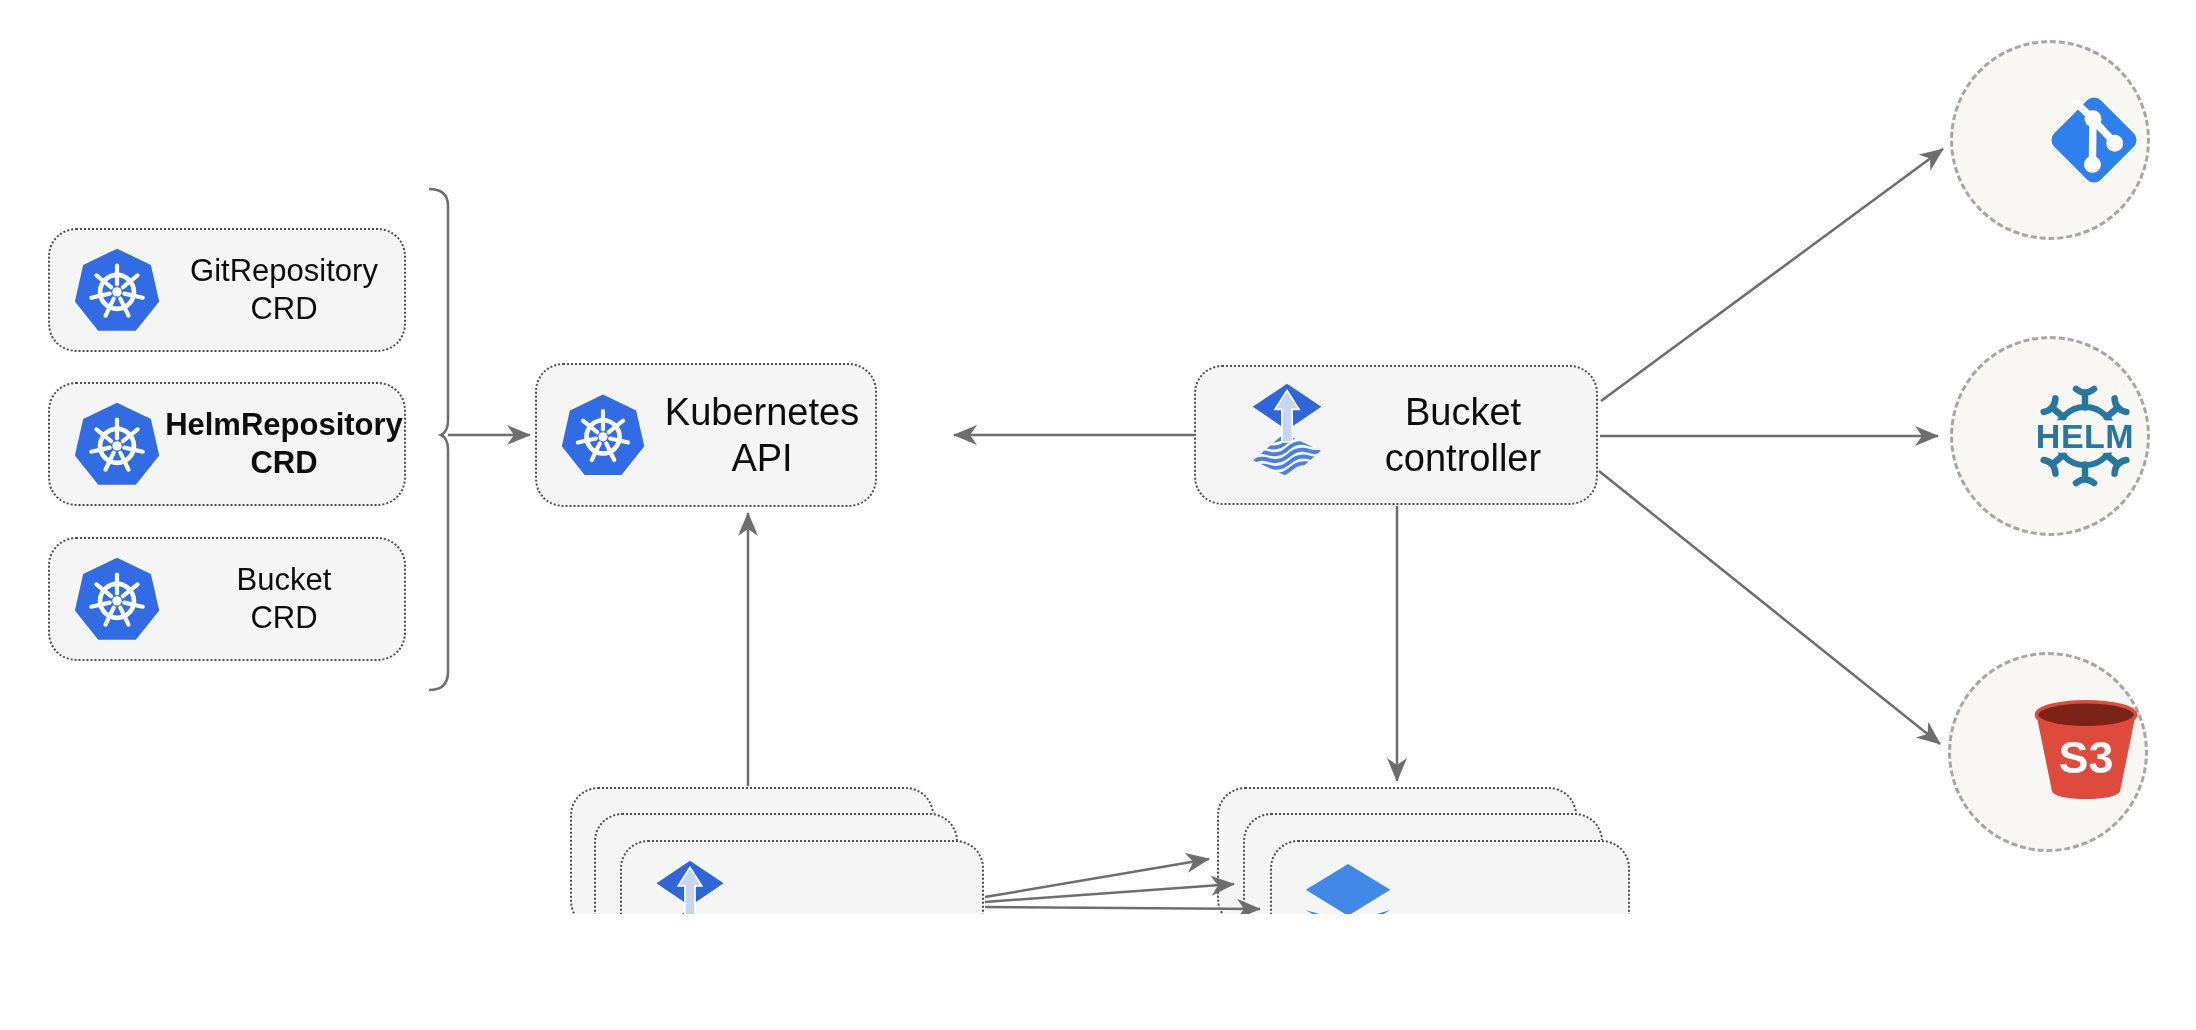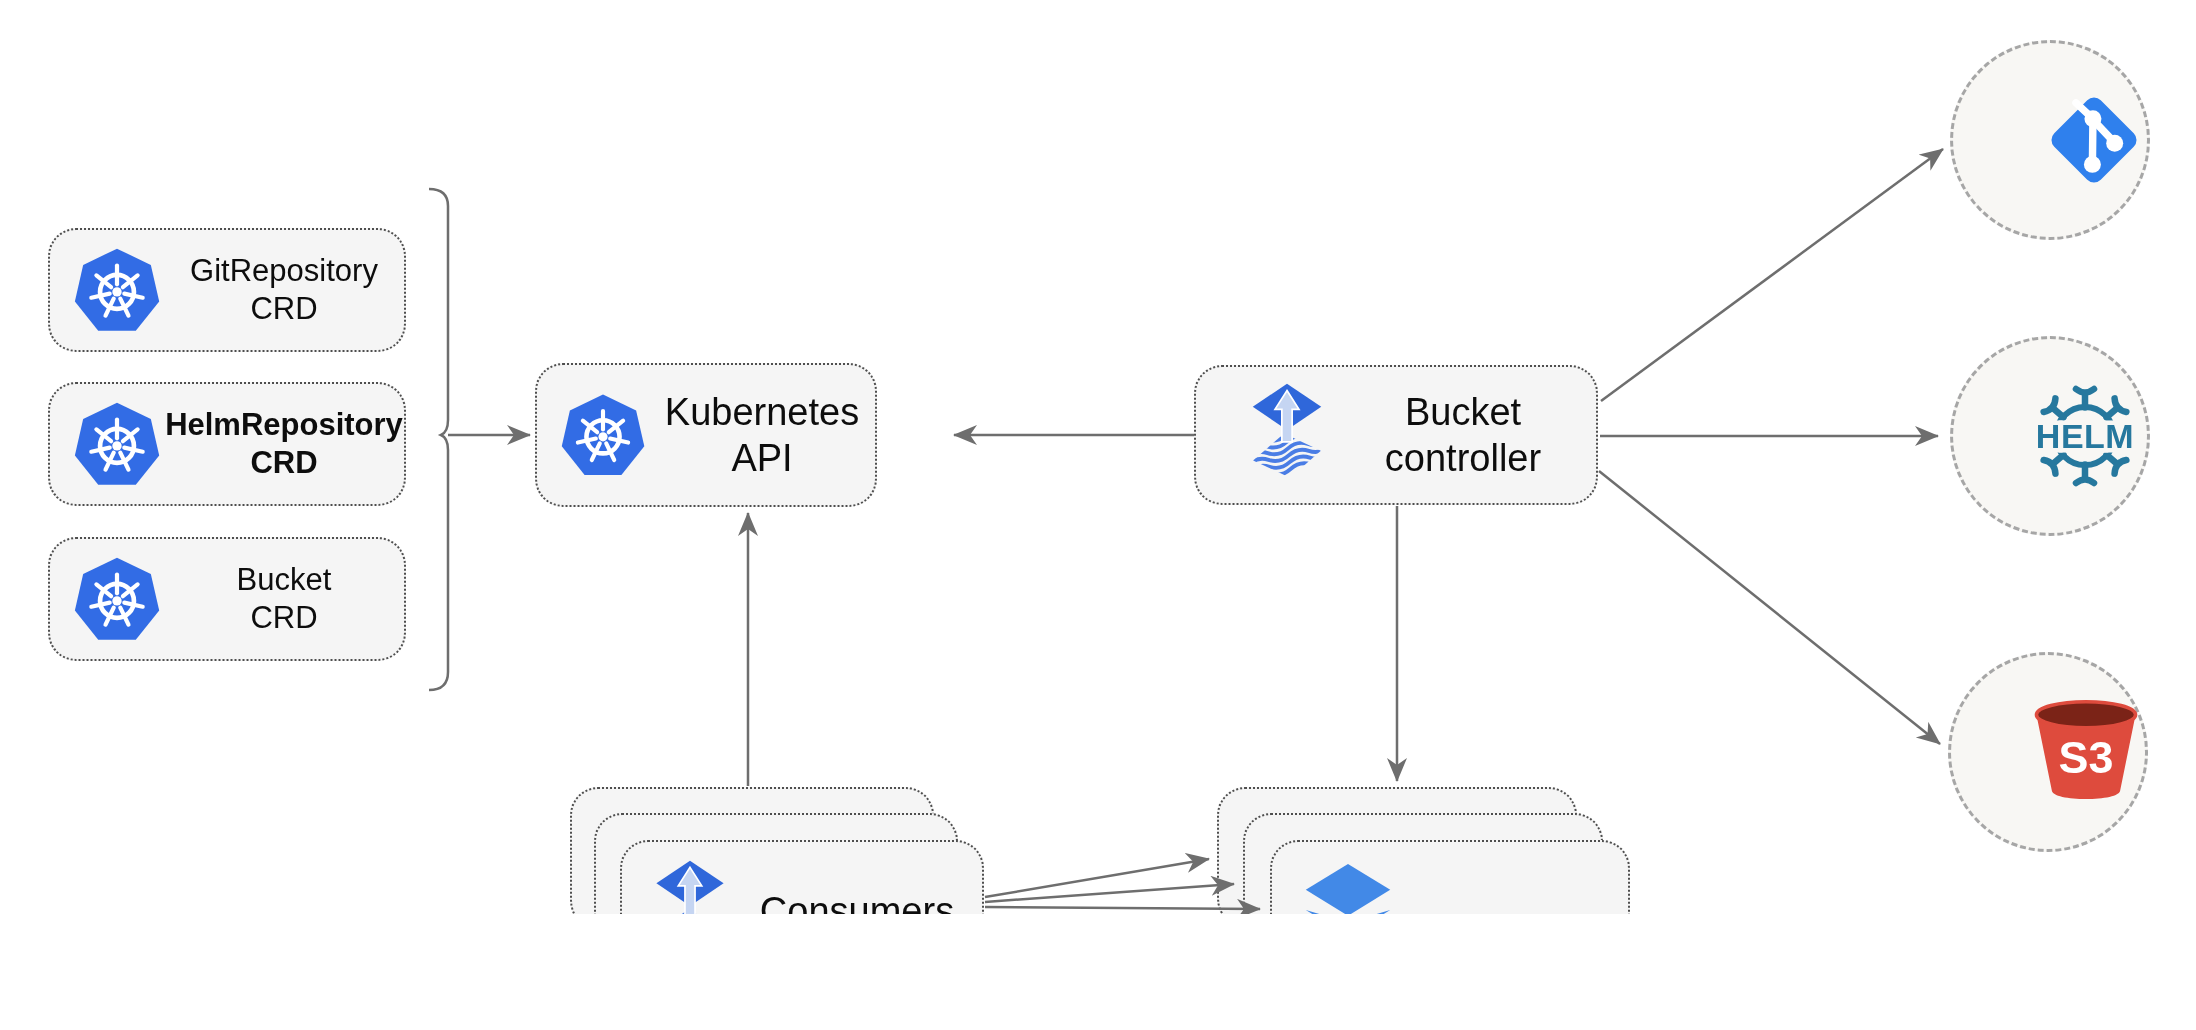--- a/index.html
+++ b/index.html
@@ -158,21 +158,20 @@
           <path d="M4 66 q12 -8 24 -2 t24 -2 t24 -2 t24 -2"></path>
           <path d="M4 74 q12 -8 24 -2 t24 -2 t24 -2 t24 -2"></path>
           <path d="M4 82 q12 -8 24 -2 t24 -2 t24 -2 t24 -2"></path>
           <path d="M4 90 q12 -8 24 -2 t24 -2 t24 -2 t24 -2"></path>
           <path d="M4 98 q12 -8 24 -2 t24 -2 t24 -2 t24 -2"></path>
           <path d="M4 106 q12 -8 24 -2 t24 -2 t24 -2 t24 -2"></path>
         </g>
         <polygon points="50,10 64,32 56,32 56,70 44,70 44,32 36,32" stroke="#ffffff" stroke-width="2" fill="#c5d5f2"></polygon>
       </svg>
     </span>
-    <span class="lbl">Consumers</span>
   </div>
 
   <div class="card" style="left:1217px;top:787px;width:360px;height:140px;"></div>
   <div class="card" style="left:1243px;top:813px;width:360px;height:140px;"></div>
   <div class="card node" style="left:1270px;top:840px;width:360px;height:140px;padding-left:28px;">
     <span class="ic">
       <svg width="96" height="100" viewBox="0 0 100 104">
         <polygon points="50,4 94,31 50,58 6,31" fill="#4289e7"></polygon>
         <polygon points="6,52 50,79 94,52 50,65" fill="#4289e7"></polygon>
         <polygon points="6,73 50,100 94,73 50,86" fill="#4289e7"></polygon>

